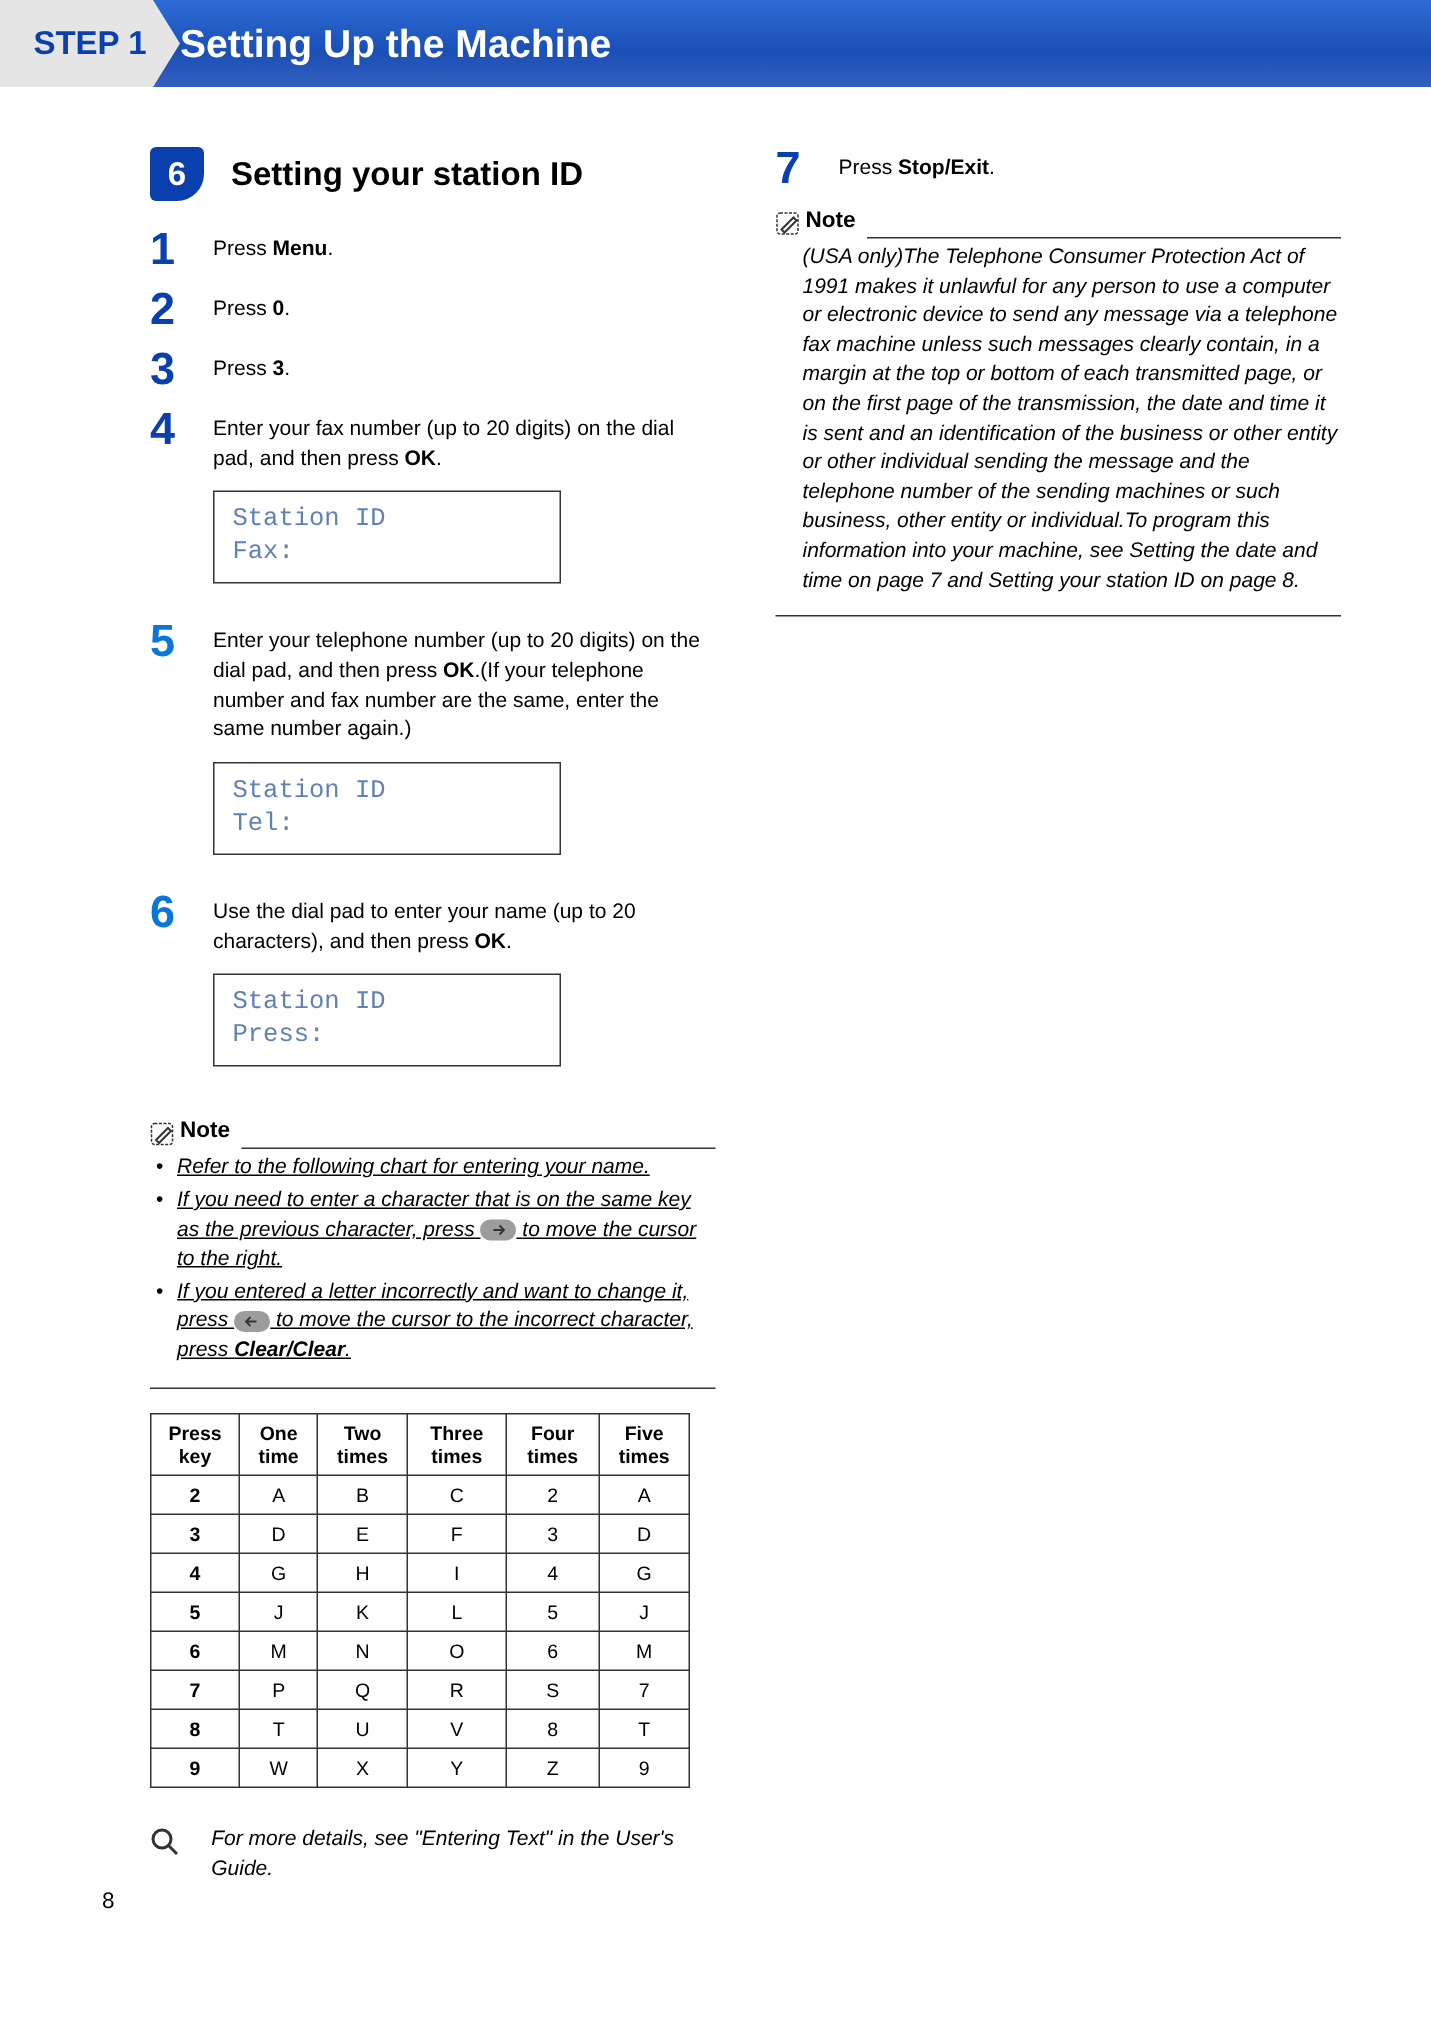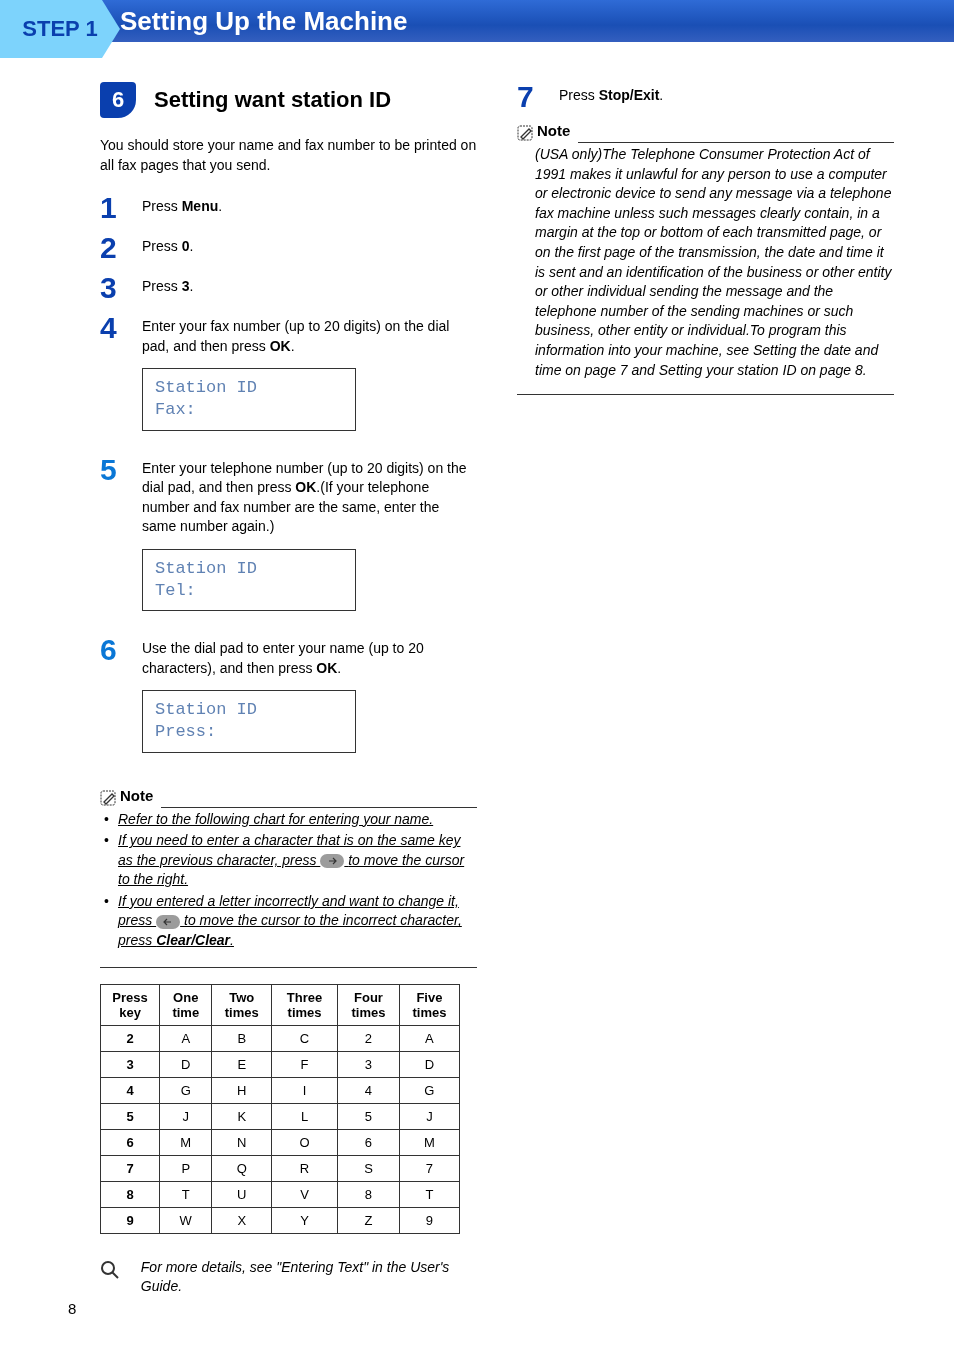--- a/index.html
+++ b/index.html
@@ -9,32 +9,32 @@
     color: #000;
     width: 954px;
     background: #fff;
     position: relative;
     padding-bottom: 40px;
   }
   .banner {
     display: flex;
     align-items: center;
     background: linear-gradient(to bottom, #2f6bd6, #1a4fb5 60%, #345fbf);
-    height: 42px;
+    height: 58px;
     padding-left: 120px;
     color: #fff;
     font-size: 26px;
     font-weight: bold;
   }
   .step1 {
     position: absolute;
     left: 0; top: 0;
     width: 120px;
     height: 58px;
-    background: #7dd3fc;
+    background: #e5e5e5;
     color: #0a3fae;
     font-weight: bold;
     font-size: 22px;
     display: flex;
     align-items: center;
     justify-content: center;
     clip-path: polygon(0 0, 85% 0, 100% 50%, 85% 100%, 0 100%);
   }
   .step1::after {
     content: "";
@@ -92,21 +92,21 @@
   .step-body {
     font-size: 14px;
     line-height: 1.4;
     flex: 1;
     padding-top: 4px;
   }
   .step-body b { font-weight: bold; }
   .lcd-box {
     border: 1px solid #333;
     padding: 8px 12px;
-    width: 214px;
+    width: 232px;
     margin: 12px 0 14px 0;
     font-family: "Courier New", monospace;
     font-size: 17px;
     color: #6082b3;
     line-height: 1.3;
   }
   .note-block {
     margin: 20px 0 8px 0;
   }
   .note-head {
@@ -200,24 +200,23 @@
 <div class="banner">
   <span>Setting Up the Machine</span>
 </div>
 
 <div class="content">
 
   <div class="col">
 
     <div class="section-title">
       <div class="section-badge">6</div>
-      <h2>Setting want station ID</h2>
-    </div>
-
-    <p class="intro">You should store your name and fax number to be printed on all fax pages that you send.</p>
+      <h2>Setting your station ID</h2>
+    </div>
+
 
     <div class="step">
       <div class="step-num">1</div>
       <div class="step-body">
         <span>Press </span><b>Menu</b><span>.</span>
       </div>
     </div>
 
     <div class="step">
       <div class="step-num">2</div>

